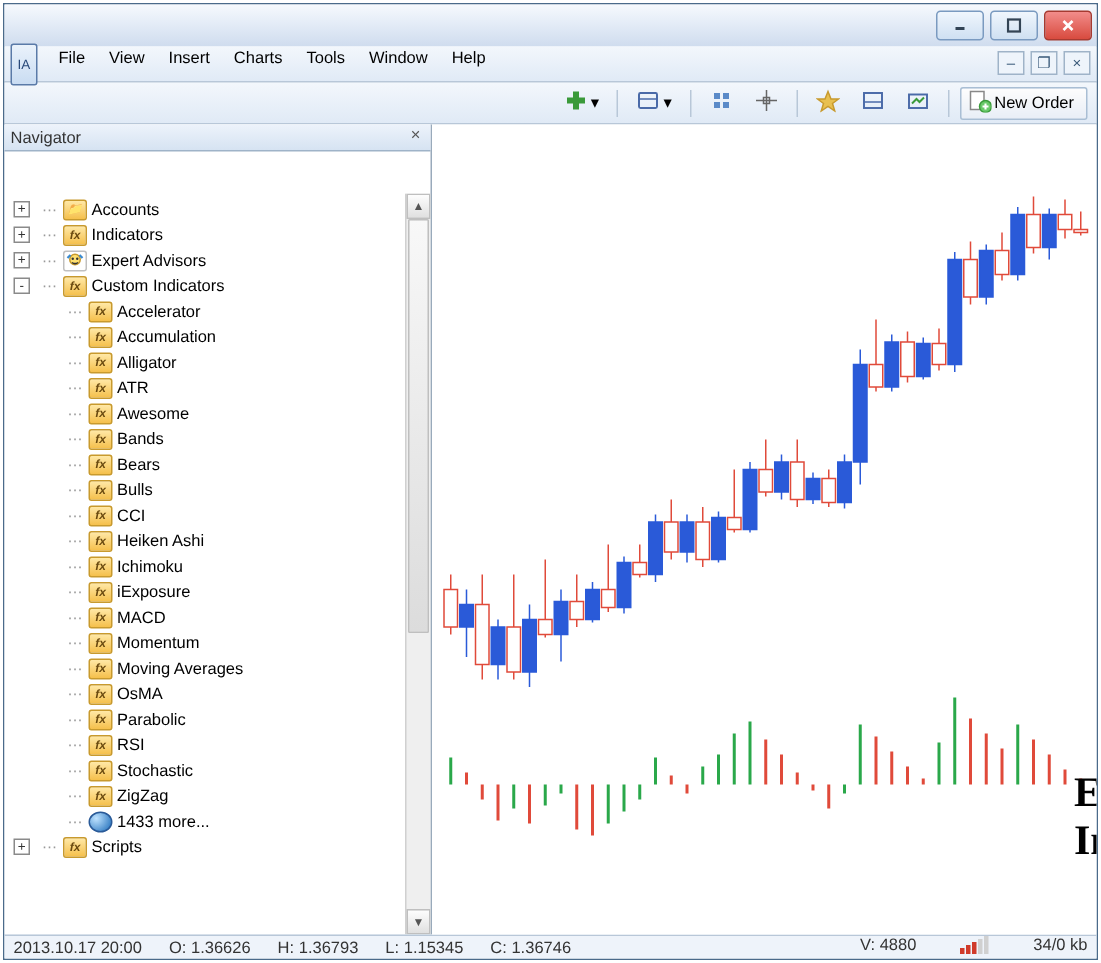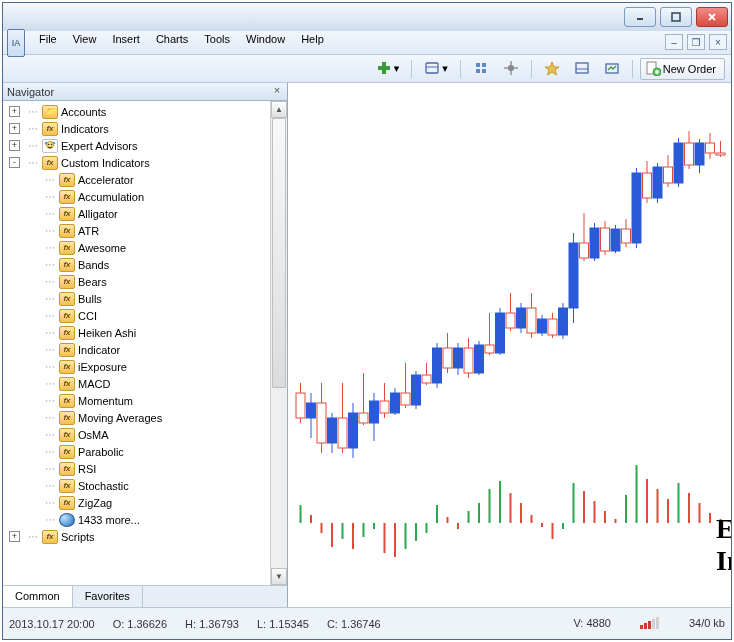--- a/index.html
+++ b/index.html
@@ -12,21 +12,21 @@
 .menubar { height:24px; background:linear-gradient(180deg,#f3f7fc,#e0eaf6); border-bottom:1px solid #b8c7d8; display:flex; align-items:center; padding:0 4px; position:relative; }
 .appicon { width:18px; height:28px; margin-right:6px; border:1px solid #5a7aa8; border-radius:2px; background:linear-gradient(180deg,#eaf2fb,#c9dcf2); display:flex; align-items:center; justify-content:center; font-size:9px; color:#2a4a7a; font-weight:normal; }
 .menuitem { padding:0 8px; height:30px; line-height:22px; cursor:pointer; }
 .mdi-buttons { position:absolute; right:4px; top:3px; display:flex; gap:4px; }
 .mdi-btn { width:18px; height:16px; border:1px solid #9fb3c8; background:#eef4fb; display:flex; align-items:center; justify-content:center; cursor:pointer; font-size:10px; color:#3a5a7a; }
 .toolbar { height:28px; border-bottom:1px solid #b8c7d8; background:linear-gradient(180deg,#f3f7fc,#e0eaf6); display:flex; align-items:center; justify-content:flex-end; padding:0 6px; gap:4px; }
 .tb-btn { height:22px; padding:0 4px; border:1px solid transparent; display:flex; align-items:center; gap:2px; cursor:pointer; border-radius:2px; }
 .tb-sep { width:1px; height:18px; background:#b8c7d8; margin:0 3px; }
 .tb-neworder { border:1px solid #a9bed4; background:linear-gradient(180deg,#fdfdfd,#e8eef6); padding:0 8px 0 4px;align-items:center; }
 .body { flex:1; display:flex; min-height:0; }
-.navigator { width:285px; border-right:1px solid #9ab; display:flex; flex-direction:column; background:#fff; }
+.navigator { width:285px; border-right:1px solid #9ab; display:flex; flex-direction:column; background:#fff;gap:28px; }
 .nav-header { height:18px; background:linear-gradient(180deg,#edf3fb,#d6e3f2); border-bottom:1px solid #9fb3c8; display:flex; align-items:center; padding:0 4px; font-size:11px; color:#333; position:relative; }
 .nav-close { position:absolute; right:3px; top:1px; width:14px; height:14px; cursor:pointer; font-size:11px; text-align:center; line-height:13px; color:#555;}
 .tree-wrap { flex:1; overflow:hidden; display:flex; }
 .tree { flex:1; overflow-y:auto; padding:2px 2px 2px 4px; }
 .tree-scrollbar { width:17px; background:#efefef; border-left:1px solid #d0d0d0; display:flex; flex-direction:column; }
 .scroll-btn { height:17px; background:linear-gradient(180deg,#fdfdfd,#e0e0e0); border:1px solid #bfbfbf; display:flex; align-items:center; justify-content:center; font-size:8px; color:#555; cursor:pointer; }
 .scroll-track { flex:1; position:relative; }
 .scroll-thumb { position:absolute; left:1px; right:1px; top:0; height:60%; background:linear-gradient(180deg,#f8f8f8,#dcdcdc); border:1px solid #bfbfbf; border-radius:1px; }
 .tree-row { height:17px; display:flex; align-items:center; gap:3px; white-space:nowrap; cursor:pointer; }
 .tree-row.l1 { padding-left:2px; }
@@ -35,21 +35,21 @@
 .tree-dots { width:14px; display:inline-block; color:#999; letter-spacing:-2px; font-size:10px; text-align:center;}
 .tree-icon { width:16px; height:14px; border-radius:2px; display:flex; align-items:center; justify-content:center; font-size:8px; font-weight:bold; font-style:italic; }
 .ic-folder { background:linear-gradient(180deg,#ffe8a6,#f5c04c); border:1px solid #c89a2e; color:#6a4a10; }
 .ic-fx { background:linear-gradient(180deg,#ffe8a6,#f5c04c); border:1px solid #c89a2e; color:#6a4a10;text-align:center; }
 .ic-ea { background:#fff; border:1px solid #c0c0c0; position:relative; }
 .ic-globe { background:radial-gradient(circle at 30% 30%,#bfe3ff,#1a6ab8); border:1px solid #2a5a98; border-radius:50%; }
 .nav-tabs { height:22px; border-top:1px solid #b8c7d8; display:flex; background:#e8eef6; }
 .nav-tab { padding:0 12px; height:21px; line-height:21px; border-right:1px solid #b8c7d8; background:#fff; cursor:pointer; }
 .nav-tab.inactive { background:#e8eef6; }
 .chart { flex:1; position:relative; background:#fff; overflow:hidden; }
-.statusbar { height:32px; border-top:1px solid #b8c7d8; background:#eef3fa; display:flex; align-items:center; padding:0 6px; font-size:11px; color:#333;}
+.statusbar { height:16px; border-top:1px solid #b8c7d8; background:#eef3fa; display:flex; align-items:center; padding:0 6px; font-size:11px; color:#333;}
 .st-cell { margin-right:18px; }
 .st-right { margin-left:auto; display:flex; gap:29px; }
 .annotation { position:absolute; left:428px; top:430px; font-size:28px; font-weight:bold; color:#000; font-family:Georgia,'Times New Roman',serif; z-index:60; pointer-events:none;}
 svg.candles { position:absolute; left:0; top:0; }
 svg.ac { position:absolute; left:0; top:360px; }
 </style>
 </head>
 <body>
 
 <div class="window">
@@ -233,21 +233,21 @@
               <span>CCI</span>
             </div>
             <div class="tree-row l2">
               <span class="tree-dots">⋯</span>
               <span class="tree-icon ic-fx">fx</span>
               <span>Heiken Ashi</span>
             </div>
             <div class="tree-row l2">
               <span class="tree-dots">⋯</span>
               <span class="tree-icon ic-fx">fx</span>
-              <span>Indicator</span>
+              <span>Ichimoku</span>
             </div>
             <div class="tree-row l2">
               <span class="tree-dots">⋯</span>
               <span class="tree-icon ic-fx">fx</span>
               <span>iExposure</span>
             </div>
             <div class="tree-row l2">
               <span class="tree-dots">⋯</span>
               <span class="tree-icon ic-fx">fx</span>
               <span>MACD</span>
@@ -299,24 +299,20 @@
               <span>Scripts</span>
             </div>
           </div>
         <div class="tree-scrollbar">
           <div class="scroll-btn">▲</div>
           <div class="scroll-track">
               <div class="scroll-thumb"></div>
             </div>
           <div class="scroll-btn">▼</div>
         </div>
-      </div>
-      <div class="nav-tabs">
-        <div class="nav-tab">Common</div>
-        <div class="nav-tab inactive">Favorites</div>
       </div>
     </div>
 
     <div class="chart">
       <svg class="candles" id="candles" width="445" height="400">
           <line x1="12.5" y1="300" x2="12.5" y2="340" stroke="#e04a3a" stroke-width="1"></line>
           <rect x="8" y="310" width="9" height="25" fill="#fff" stroke="#e04a3a"></rect>
           <line x1="23" y1="310" x2="23" y2="355" stroke="#2a5ad8" stroke-width="1"></line>
           <rect x="18.5" y="320" width="9" height="15" fill="#2a5ad8" stroke="#2a5ad8"></rect>
           <line x1="33.5" y1="300" x2="33.5" y2="370" stroke="#e04a3a" stroke-width="1"></line>

